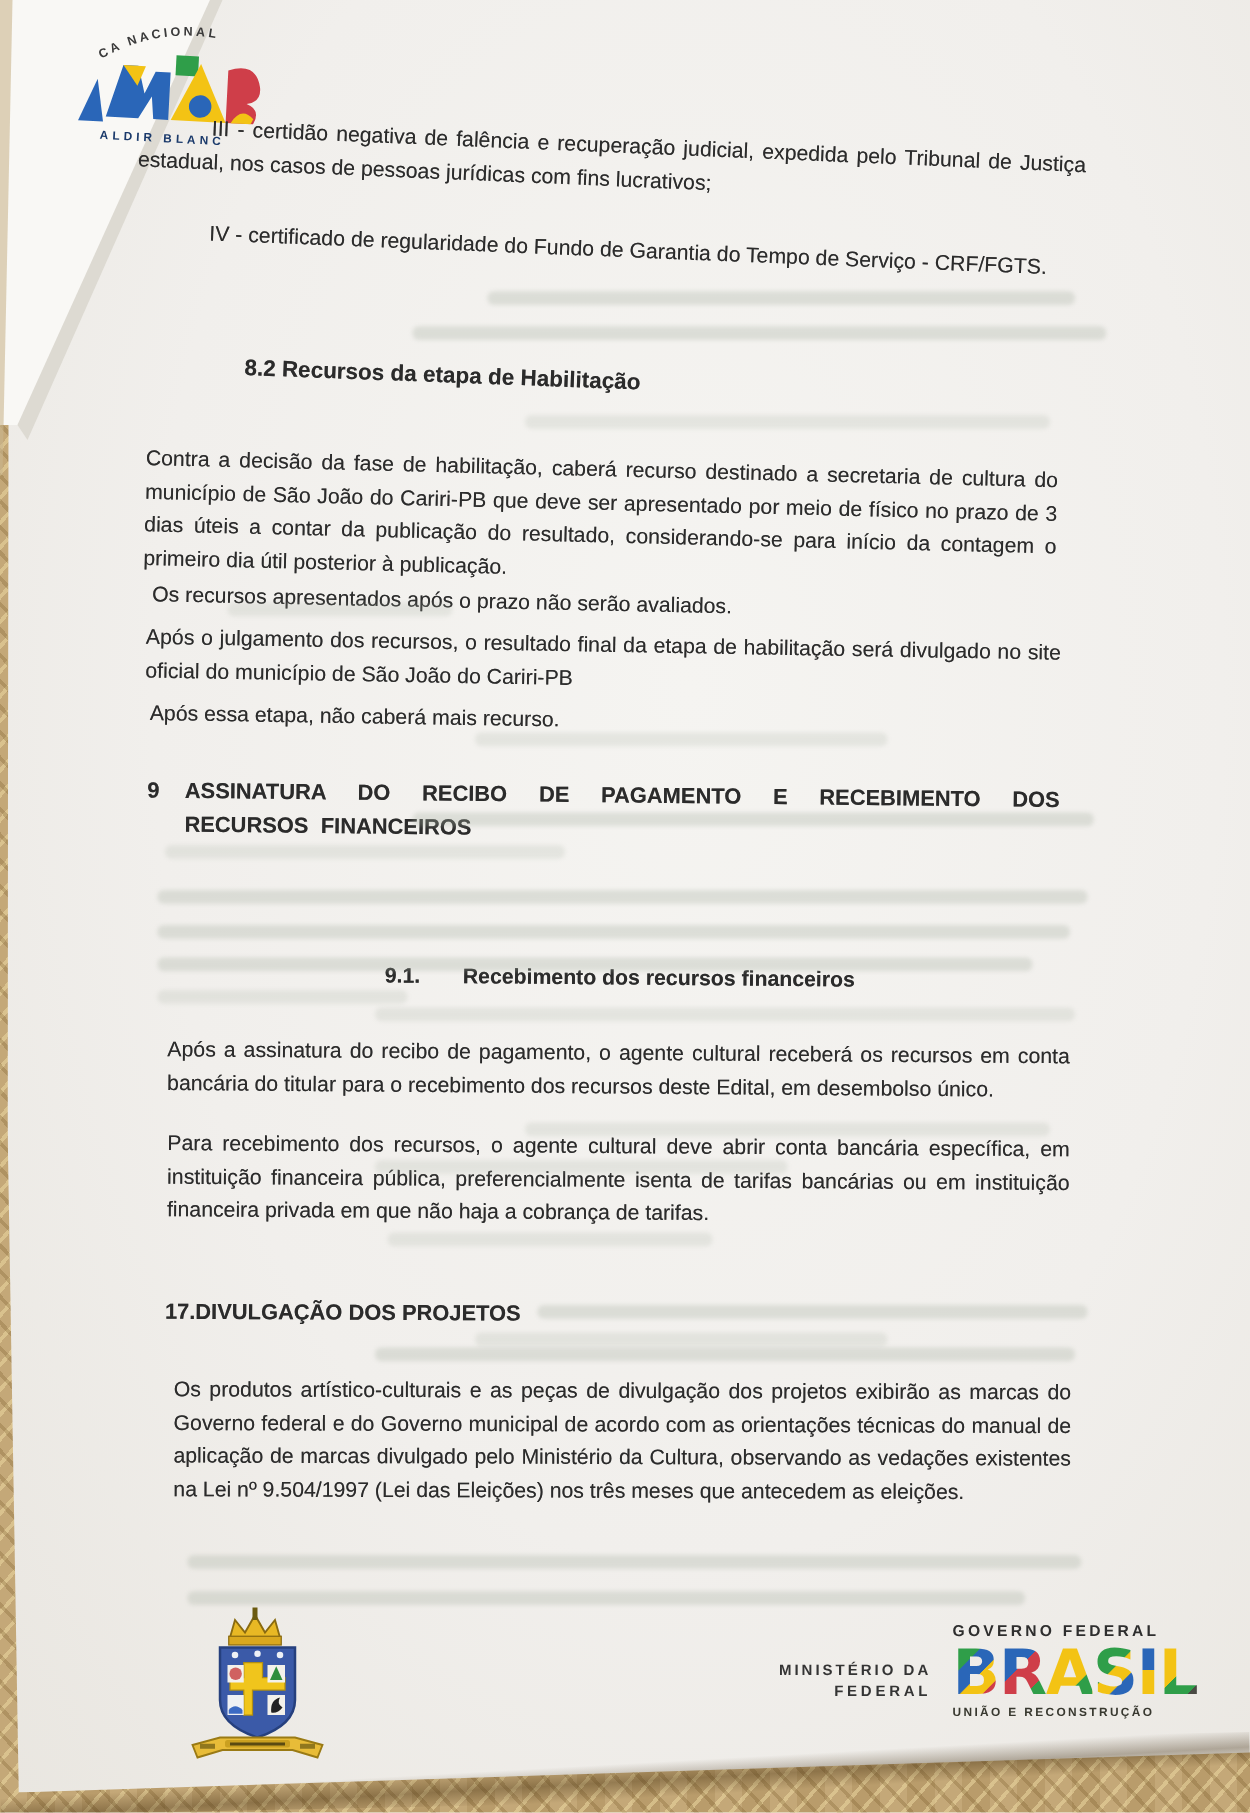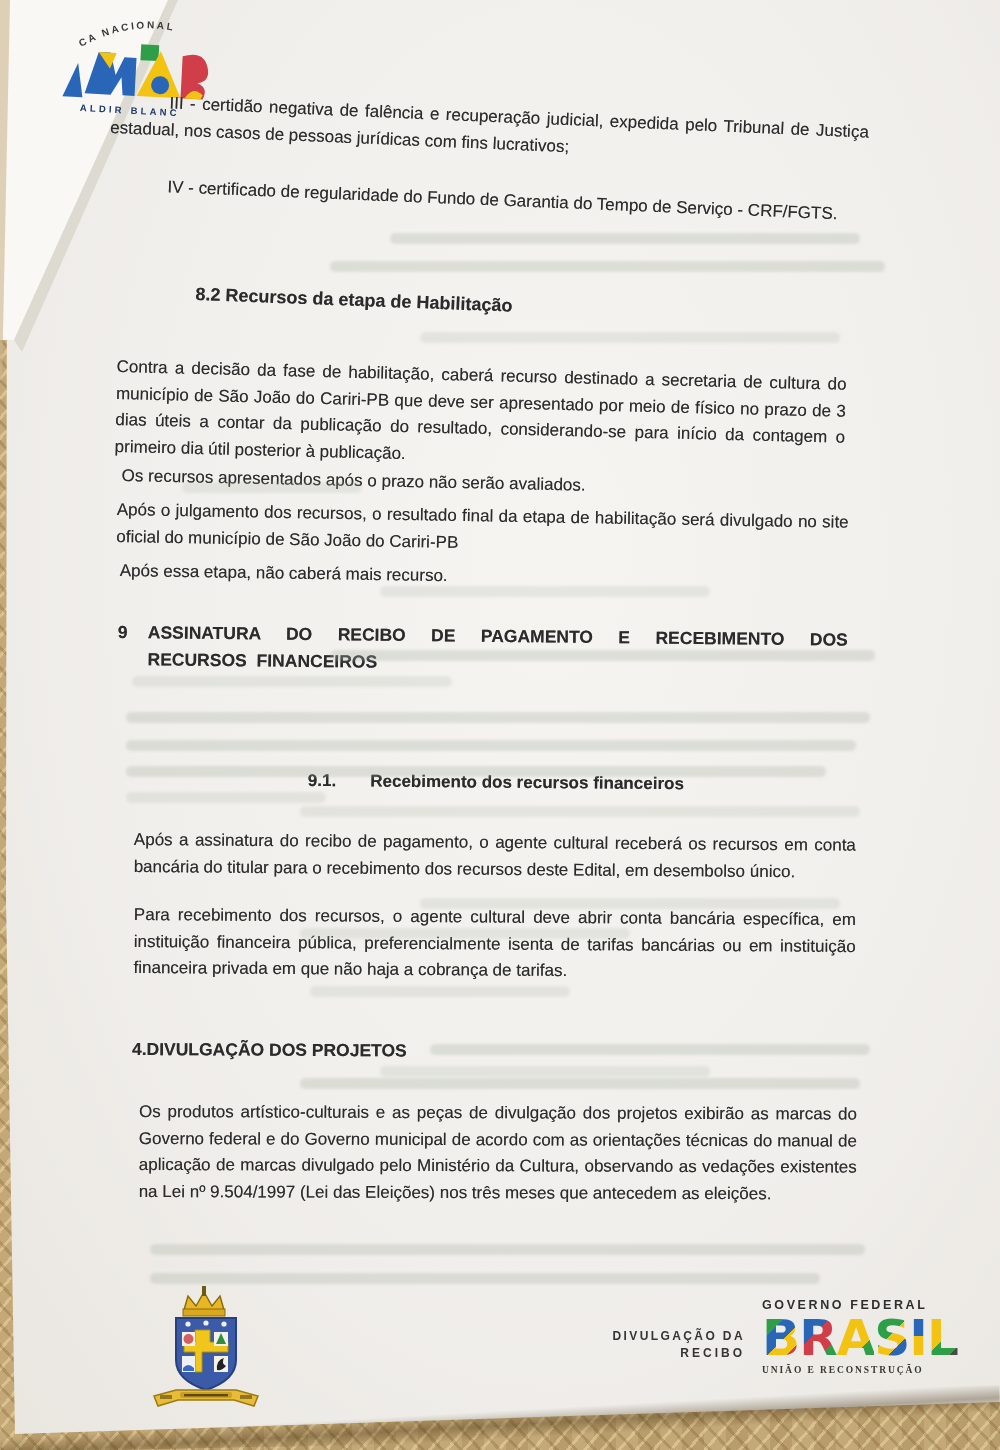--- a/index.html
+++ b/index.html
@@ -43,21 +43,21 @@
   .govblock{position:absolute;left:762px;top:1298px;width:205px;}
   .govtop{font-size:12.5px;font-weight:bold;letter-spacing:2.6px;color:#2e2e2e;white-space:nowrap;}
   .brasil{margin-top:1px;font-size:50px;font-weight:900;letter-spacing:-1px;line-height:50px;white-space:nowrap;font-family:"DejaVu Sans","Liberation Sans",sans-serif;}
   .brasil span{-webkit-background-clip:text;background-clip:text;color:transparent;display:inline-block;}
   .bl-b{background-image:linear-gradient(135deg,#2f9e49 0 32%,#2a66b8 32% 55%,#f3c314 55% 76%,#cf3e49 76%);}
   .bl-r{background-image:linear-gradient(135deg,#2a66b8 0 42%,#cf3e49 42% 72%,#2f9e49 72%);}
   .bl-a{background-image:linear-gradient(135deg,#f3c314 0 68%,#2f9e49 68%);}
   .bl-s{background-image:linear-gradient(135deg,#2f9e49 0 45%,#f3c314 45% 66%,#2a66b8 66%);}
   .bl-i{background-image:linear-gradient(180deg,#2a66b8 0 46%,#f3c314 46%);}
   .bl-l{background-image:linear-gradient(135deg,#f3c314 0 52%,#2f9e49 52% 80%,#4a4a44 80%);}
-  .govbottom{margin-top:2px;font-size:9.5px;font-weight:bold;letter-spacing:1.9px;color:#38382f;white-space:nowrap;font-family:Liberation Serif, serif;}
+  .govbottom{margin-top:2px;font-size:9.5px;font-weight:bold;letter-spacing:1.9px;color:#38382f;white-space:nowrap;}
 </style>
 </head>
 <body>
 
 <div class="paper"></div>
 
 <svg class="fold" viewBox="0 0 260 380">
   <polygon points="0,0 168,0 14,340 0,340" fill="#f9f8f5"></polygon>
   <polygon points="168,0 178,0 22,352 14,340" fill="#dddad2"></polygon>
   <polygon points="0,0 10,0 2,380 0,380" fill="#c9b58d" opacity=".6"></polygon>
@@ -105,21 +105,21 @@
 </div>
 
 <div class="txt bold" style="left:308px;top:768px;transform:rotate(0.5deg);transform-origin:0 0;">
   <span class="h91num">9.1.</span><span>Recebimento dos recursos financeiros</span>
 </div>
 
 <div class="txt just" style="left:134px;top:827px;width:722px;transform:rotate(0.45deg);transform-origin:0 0;">Após a assinatura do recibo de pagamento, o agente cultural receberá os recursos em conta bancária do titular para o recebimento dos recursos deste Edital, em desembolso único.</div>
 
 <div class="txt just" style="left:134px;top:902px;width:722px;transform:rotate(0.4deg);transform-origin:0 0;">Para recebimento dos recursos, o agente cultural deve abrir conta bancária específica, em instituição financeira pública, preferencialmente isenta de tarifas bancárias ou em instituição financeira privada em que não haja a cobrança de tarifas.</div>
 
-<div class="txt bold" style="left:132px;top:1036px;font-size:17.5px;transform:rotate(0.3deg);transform-origin:0 0;">4.DIVULGAÇÃO DOS PROJETOS</div>
+<div class="txt bold" style="left:132px;top:1036px;font-size:17.5px;transform:rotate(0.3deg);transform-origin:0 0;">17.DIVULGAÇÃO DOS PROJETOS</div>
 
 <div class="txt just" style="left:139px;top:1099px;width:718px;transform:rotate(0.2deg);transform-origin:0 0;">Os produtos artístico-culturais e as peças de divulgação dos projetos exibirão as marcas do Governo federal e do Governo municipal de acordo com as orientações técnicas do manual de aplicação de marcas divulgado pelo Ministério da Cultura, observando as vedações existentes na Lei nº 9.504/1997 (Lei das Eleições) nos três meses que antecedem as eleições.</div>
 
 <div class="bleed" style="left:390px;top:233px;width:470px;"></div>
 <div class="bleed" style="left:330px;top:261px;width:555px;"></div>
 <div class="bleed lt" style="left:420px;top:332px;width:420px;"></div>
 <div class="bleed lt" style="left:182px;top:482px;width:180px;"></div>
 <div class="bleed lt" style="left:380px;top:586px;width:330px;"></div>
 <div class="bleed" style="left:330px;top:650px;width:545px;"></div>
 <div class="bleed lt" style="left:132px;top:676px;width:320px;"></div>
@@ -164,22 +164,22 @@
   <g>
     <path d="M8 112 L30 106 L90 106 L112 112 L108 122 L88 116 L32 116 L12 122 Z" fill="#e8bc38" stroke="#9a7a14" stroke-width="1.5"></path>
     <rect x="34" y="108" width="52" height="6" rx="2" fill="#caa020"></rect>
     <rect x="38" y="110" width="44" height="2.4" fill="#5a4a12"></rect>
     <rect x="14" y="111" width="12" height="4" fill="#6b5a14" opacity=".7"></rect>
     <rect x="94" y="111" width="12" height="4" fill="#6b5a14" opacity=".7"></rect>
   </g>
 </svg>
 
 <div class="ministry">
-  <div>DIVULGAÇÃO DA</div>
-  <div style="letter-spacing:3px;">RECIBO</div>
+  <div>MINISTÉRIO DA</div>
+  <div style="letter-spacing:3px;">FEDERAL</div>
 </div>
 
 <div class="govblock">
   <div class="govtop">GOVERNO FEDERAL</div>
   <div class="brasil"><span class="bl-b">B</span><span class="bl-r">R</span><span class="bl-a">A</span><span class="bl-s">S</span><span class="bl-i">I</span><span class="bl-l">L</span></div>
   <div class="govbottom">UNIÃO E RECONSTRUÇÃO</div>
 </div>
 
 <div class="paper-shadow"></div>
 

